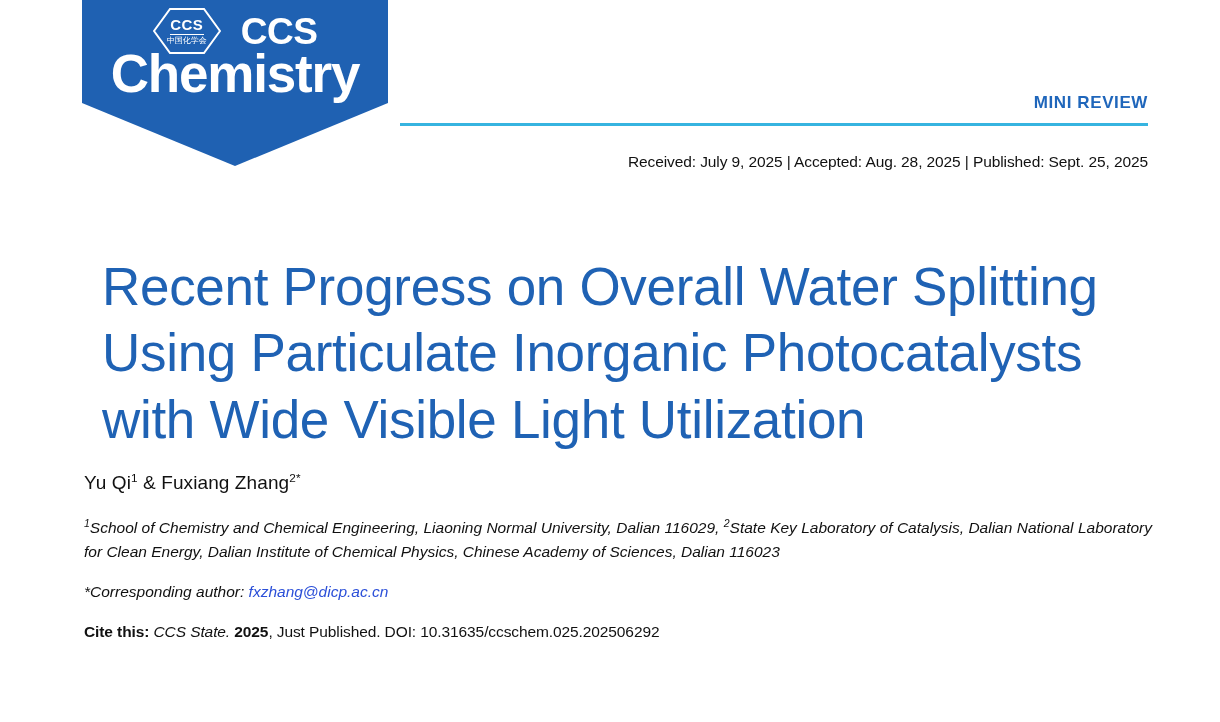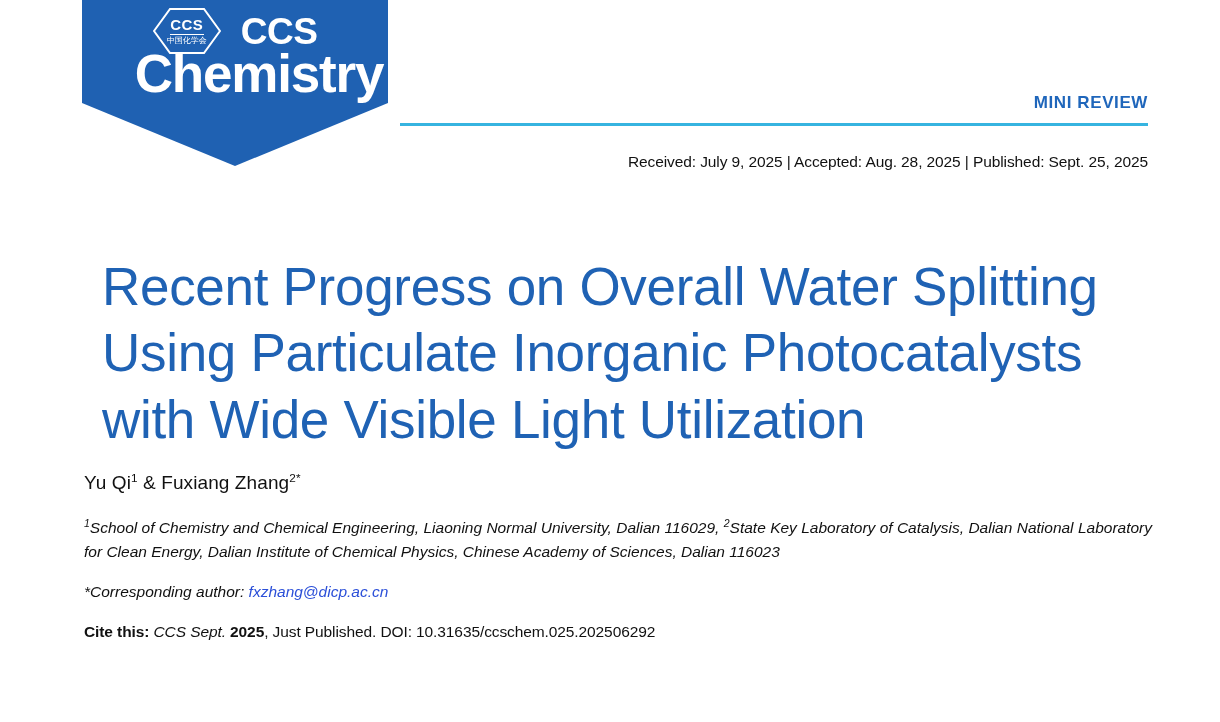--- a/index.html
+++ b/index.html
@@ -97,21 +97,20 @@
     position: absolute;
     left: 0;
     top: 47px;
     width: 306px;
     text-align: center;
     color: #ffffff;
     font-size: 53px;
     font-weight: bold;
     letter-spacing: -1.2px;
     line-height: 1;
-    padding-left: 24px;
   }
 
   
   .header-right {
     position: absolute;
     left: 400px;
     top: 0;
     width: 748px;
   }
   .article-type {
@@ -247,17 +246,17 @@
   <div class="affiliations">
     <sup>1</sup><span>School of Chemistry and Chemical Engineering, Liaoning Normal University, Dalian 116029, </span><sup>2</sup><span>State Key Laboratory of Catalysis, Dalian National Laboratory for Clean Energy, Dalian Institute of Chemical Physics, Chinese Academy of Sciences, Dalian 116023</span>
   </div>
 
   <div class="corresponding">
     <span>*Corresponding author: </span><a class="email" href="#">fxzhang@dicp.ac.cn</a>
   </div>
 
   <div class="cite-line">
     <span class="cite-label">Cite this:</span>
-    <span class="cite-journal">CCS Sept.</span>
+    <span class="cite-journal">CCS State.</span>
     <span class="cite-year">2025</span><span>, Just Published. DOI: 10.31635/ccschem.025.202506292</span>
   </div>
 
 </div>
 
 </body></html>

